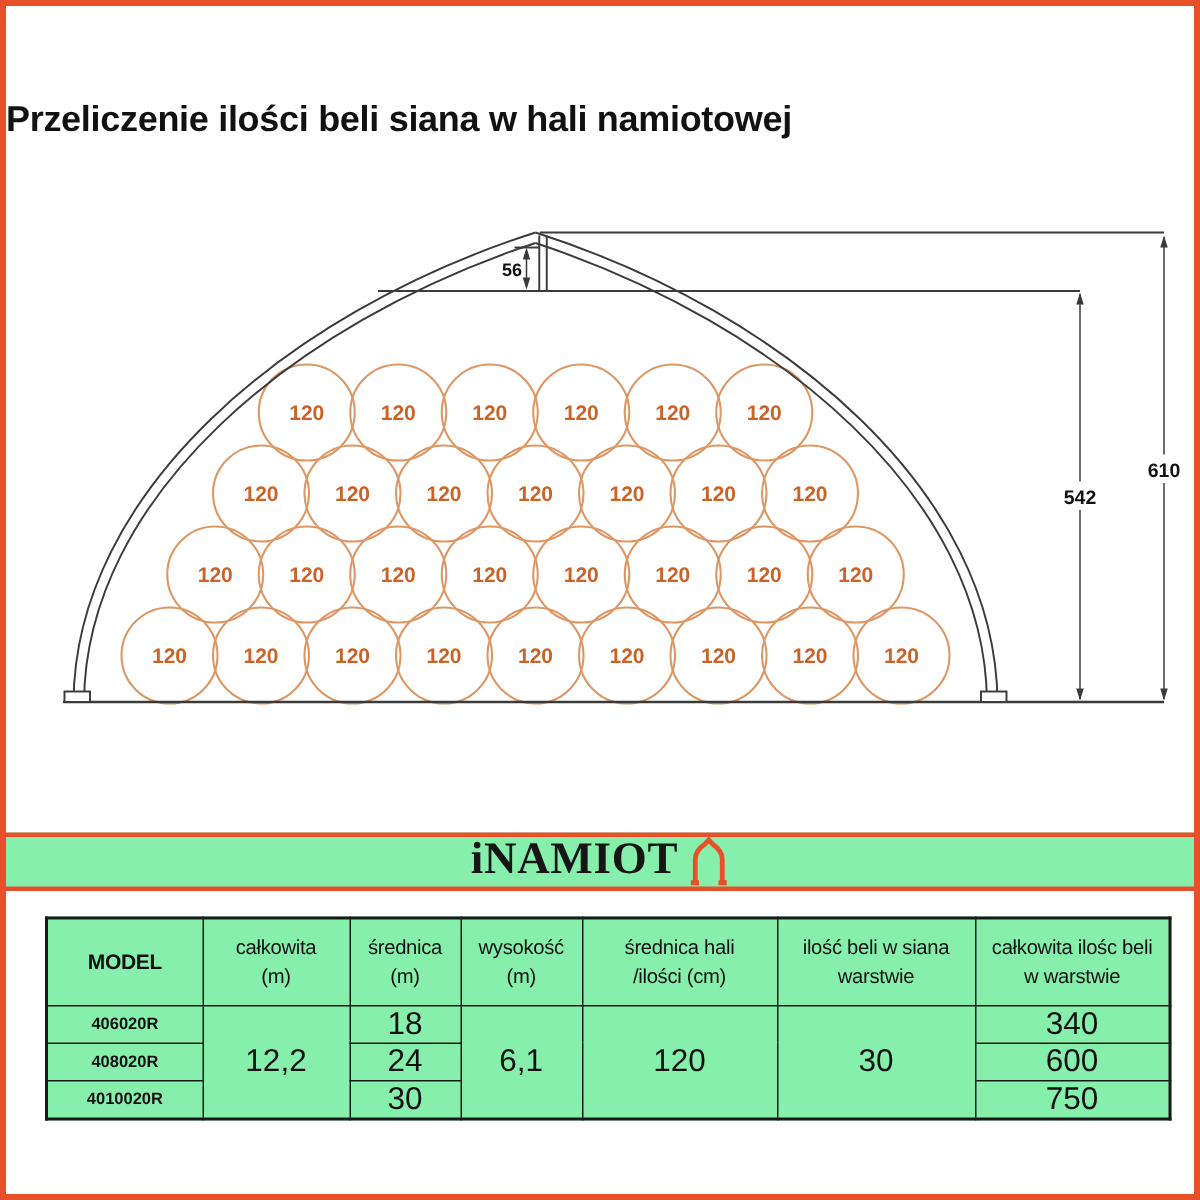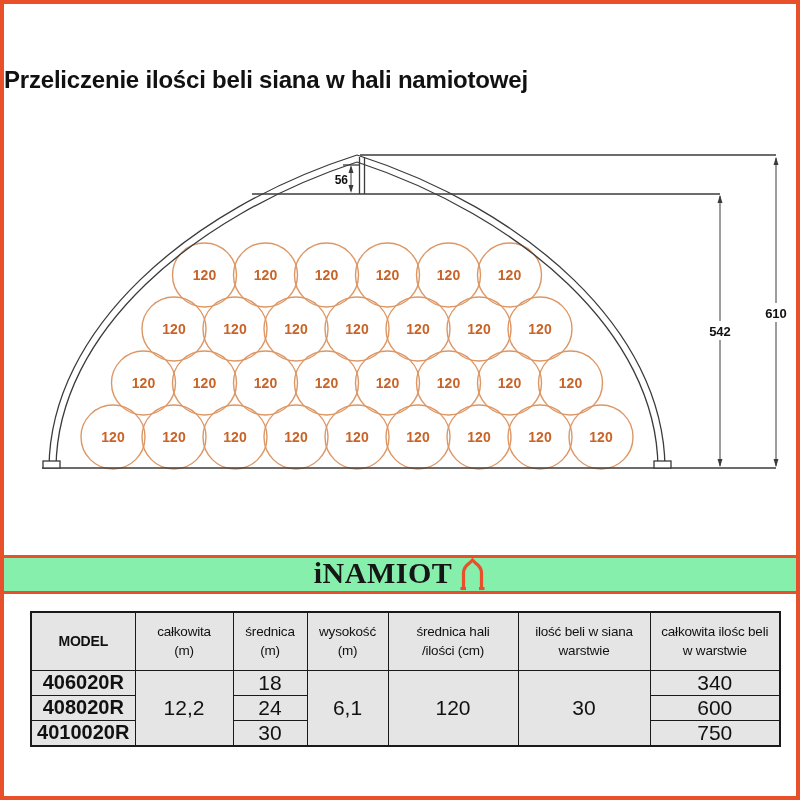--- a/index.html
+++ b/index.html
@@ -19,33 +19,33 @@
     border-top:3px solid var(--accent); border-bottom:3px solid var(--accent);
     display:flex; align-items:flex-start; justify-content:center; gap:7px; background:#86efac;
   }
   .logo-text {
     font-family:"Liberation Serif", serif; font-weight:bold; font-size:30px;
     letter-spacing:0.5px; color:#161616; line-height:1;
   }
   .logo-icon { display:block; }
   table.spec-table {
     position:absolute; left:26px; top:607px; width:749px;
-    border-collapse:collapse; table-layout:fixed; background:#e5e5e5;
+    border-collapse:collapse; table-layout:fixed; background:#86efac;
     border:2px solid #1a1a1a;
   }
   .spec-table th, .spec-table td {
     border:1px solid #1a1a1a; text-align:center; vertical-align:middle; padding:0;
   }
   .spec-table thead tr { height:58px; }
   .spec-table tbody tr { height:25px; }
   .spec-table th { font-weight:normal; font-size:13.5px; letter-spacing:-0.2px; }
   .th-line { display:block; white-space:nowrap; line-height:19px; }
   .spec-table th.model-h { font-weight:bold; font-size:14px; }
   .spec-table td { font-size:21px; }
-  .spec-table td.model { font-weight:bold; font-size:20px; }
+  .spec-table td.model { font-weight:bold; font-size:11px; }
 </style>
 </head>
 <body>
 
 <h1 class="title">Przeliczenie ilości beli siana w hali namiotowej</h1>
 
 <svg class="diagram" width="800" height="410" viewBox="0 130 800 410">
 
   <g id="bales">
       <circle cx="200.5" cy="271" r="32" fill="none" stroke="#DD9765" stroke-width="1.4"></circle>

